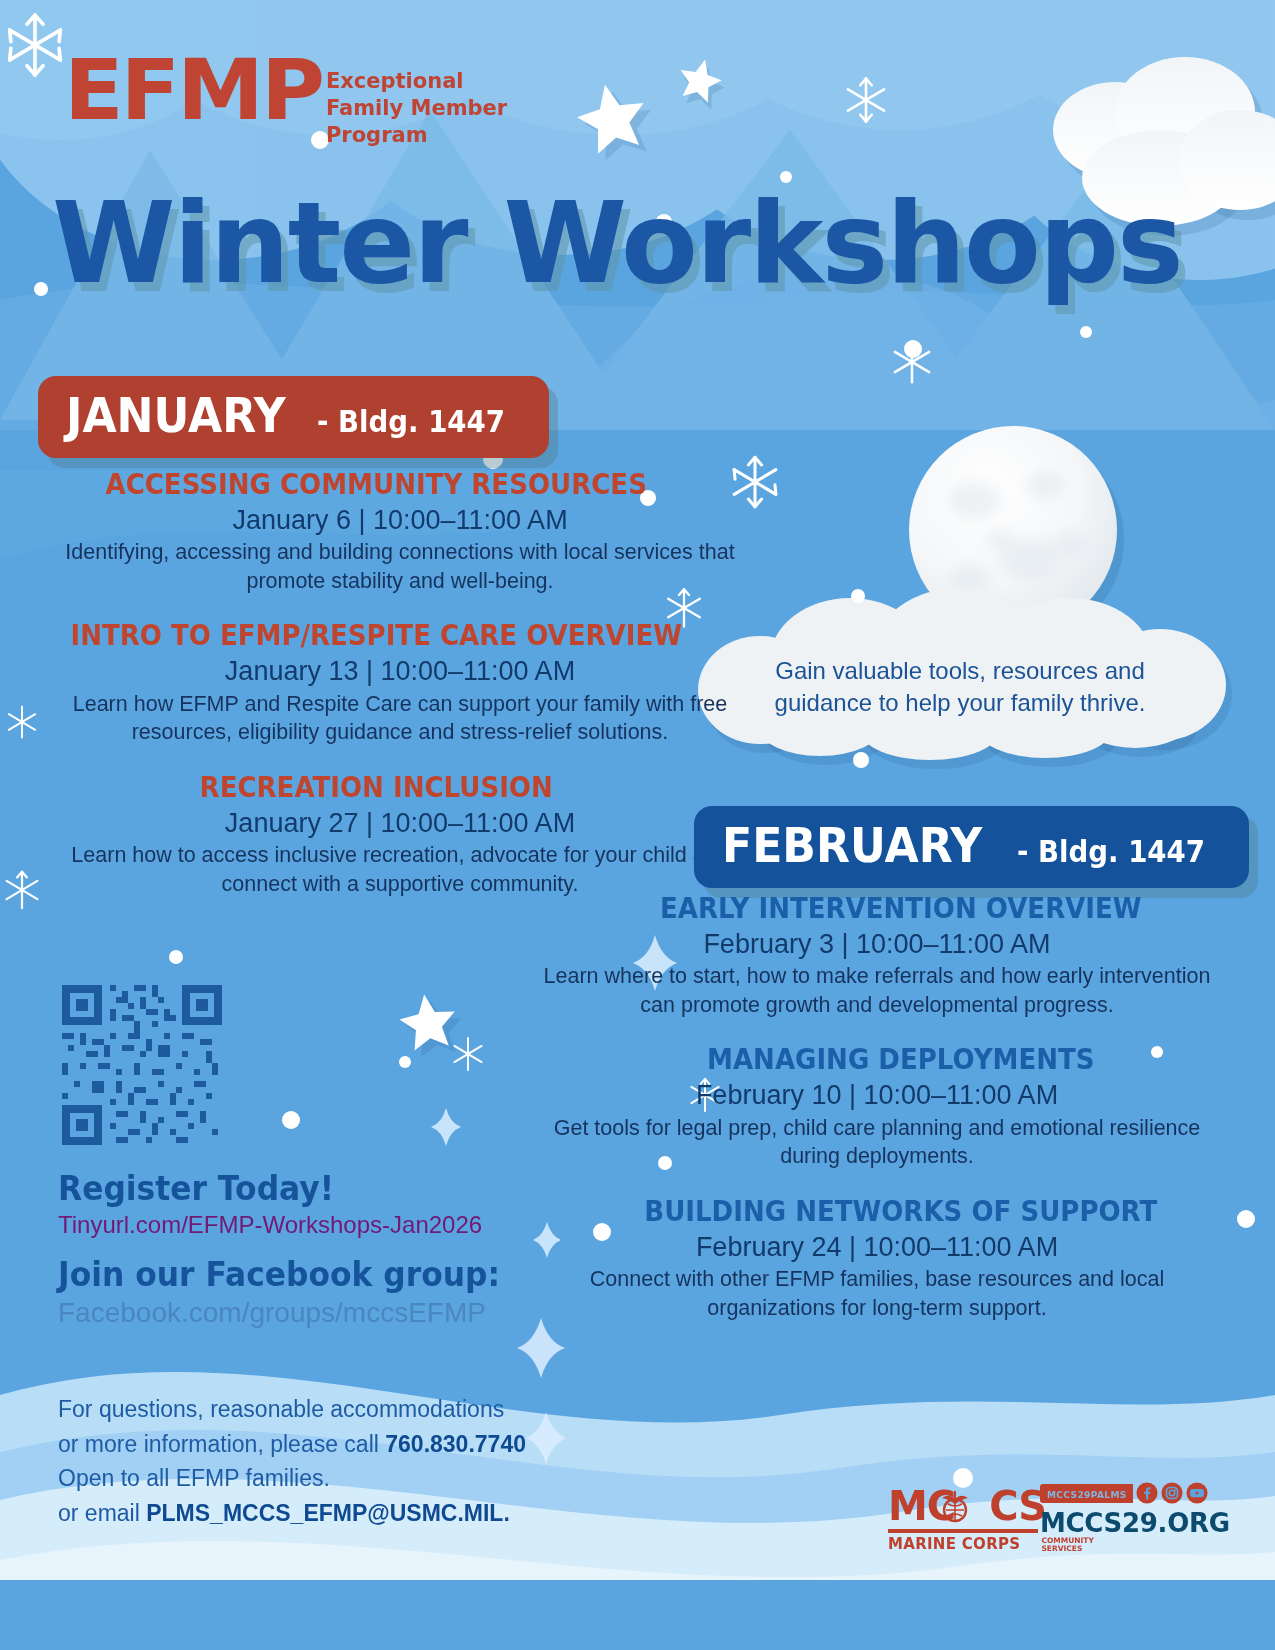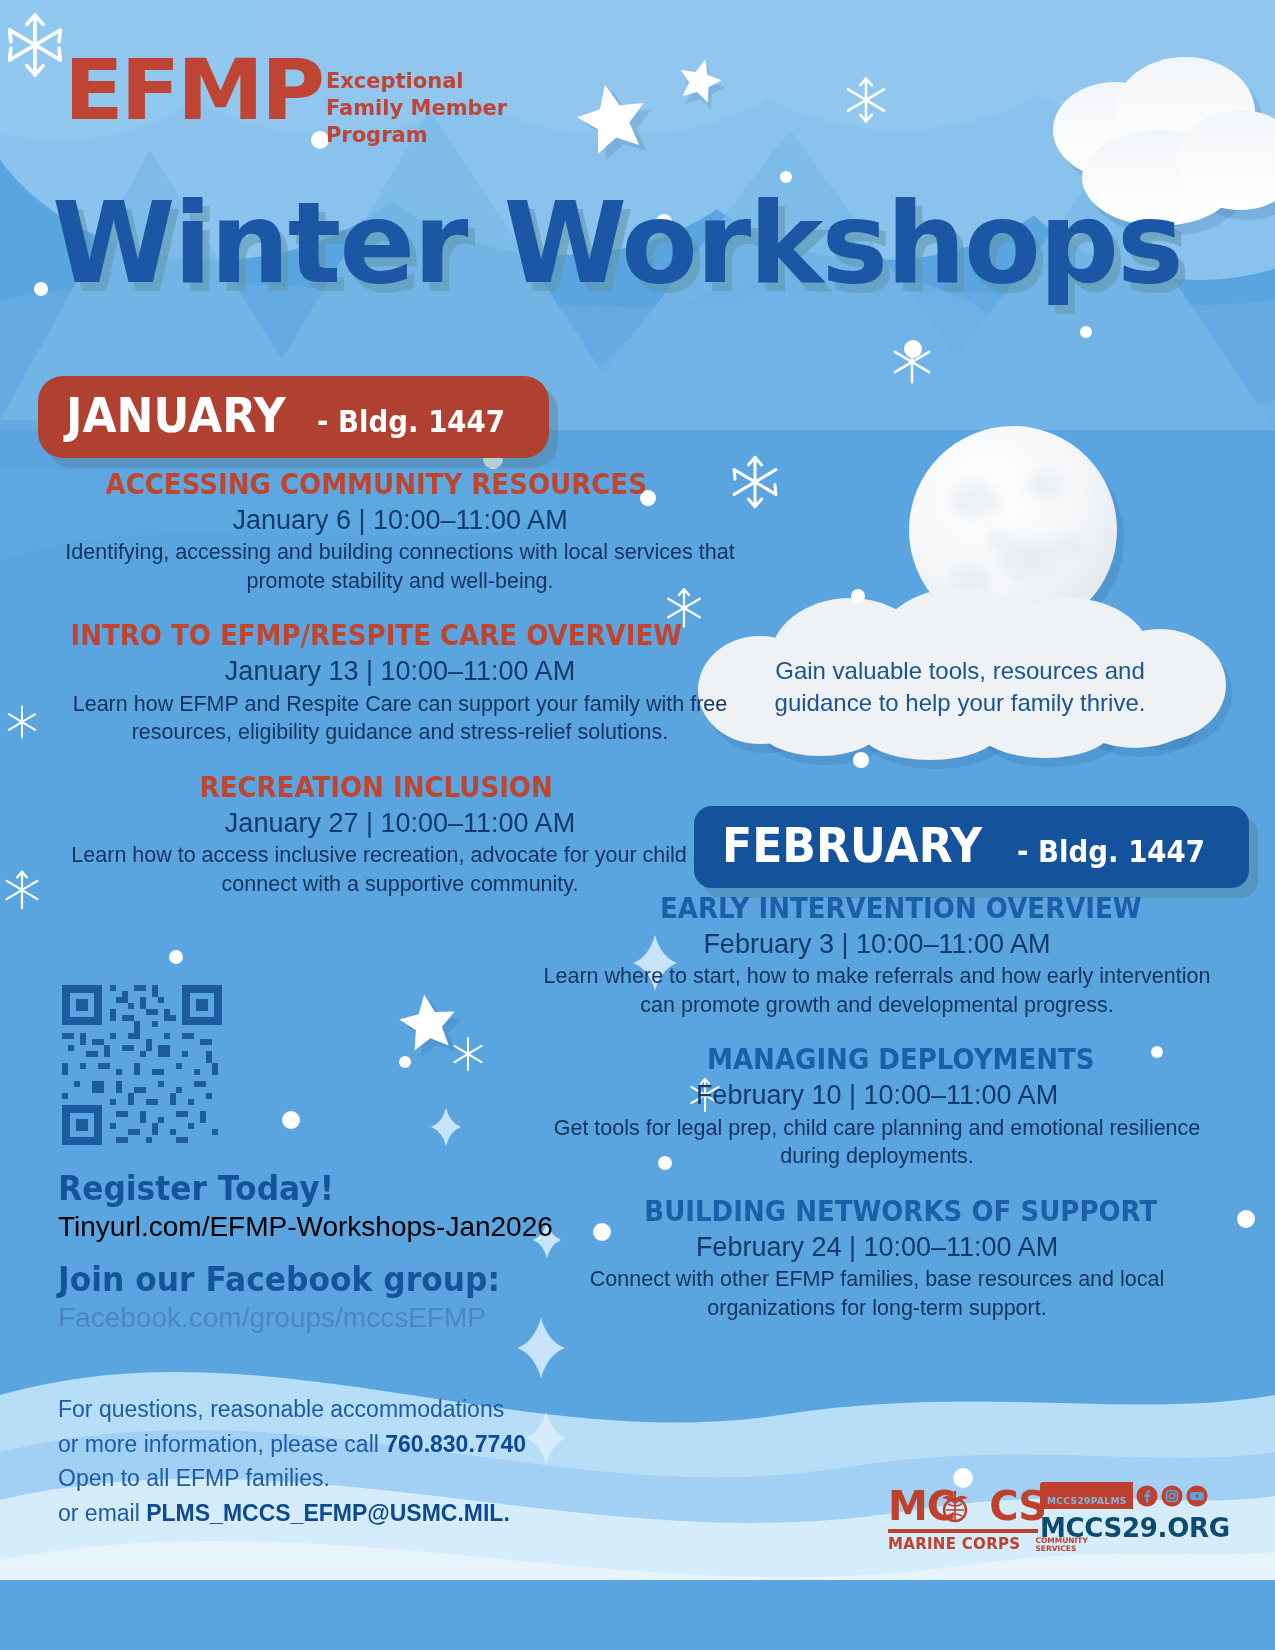--- a/index.html
+++ b/index.html
@@ -63,21 +63,21 @@
     transform:scaleX(.92);
     transform-origin:left center;
   }
   .badge .m-bldg {
     font-family:"DejaVu Sans", sans-serif;
     font-weight:bold;
     font-size:30px;
     transform:scaleX(.92);
     transform-origin:left center;
   }
-  #badge-jan { left:38px; top:376px; background:#b0402f;border-radius:25px; }
+  #badge-jan { left:38px; top:376px; background:#b0402f; }
   #badge-feb { left:694px; top:806px; background:#14539b; }
 
   
   .jan-list { position:absolute; left:60px; top:470px; width:680px; text-align:left; }
   .feb-list { position:absolute; right:58px; top:894px; width:680px; text-align:right; }
 
   .ws { margin-bottom:26px;text-align:center; }
   .ws-title {
     font-family:"DejaVu Sans", sans-serif;
     font-weight:bold;
@@ -108,46 +108,46 @@
     display:flex; align-items:center; justify-content:center;
     font-size:24px; color:#1b5396; line-height:1.32; text-align:center;
     padding:0 46px;
   }
   .register { position:absolute; left:58px; top:1170px; width:600px; }
   .reg-head {
     font-family:"DejaVu Sans", sans-serif;
     font-weight:bold; font-size:33px; color:#15549b; line-height:1.18;
     transform:scaleX(.95); transform-origin:left center;
   }
-  .reg-url { font-size:28px; color:#000000; line-height:1.3; margin-bottom:16px; }
+  .reg-url { font-size:24px; color:#701a75; line-height:1.3; margin-bottom:16px; }
   .reg-url2 { font-size:28px; color:#4a86c0; line-height:1.3; }
 
   
   .contact {
     position:absolute; left:58px; top:1392px; width:600px;
     font-size:23px; color:#1d5ca4; line-height:1.5;
   }
   .contact b { color:#0e4a92; }
 
   
   .mccs { position:absolute; left:888px; top:1486px; }
   .mccs-word {
     font-family:"DejaVu Sans", sans-serif; font-weight:bold;
     font-size:40px; color:#c0402e; letter-spacing:-1px; line-height:1;
     position:relative;
   }
   .mccs-rule { width:150px; height:4px; background:#c0402e; margin:3px 0 2px 0; }
-  .mccs-tag { display:flex; align-items:flex-end; gap:15px; }
+  .mccs-tag { display:flex; align-items:flex-end; gap:21px; }
   .mccs-tag .t1 { font-family:"DejaVu Sans", sans-serif; font-weight:bold; font-size:15px; color:#c0402e; letter-spacing:.3px; }
   .mccs-tag .t2 { font-family:"DejaVu Sans", sans-serif; font-weight:bold; font-size:7.5px; color:#c0402e; line-height:1.05; }
   .social { position:absolute; left:1040px; top:1482px; }
   .social-row { display:flex; align-items:center; gap:3px; }
   .social-pill {
     background:#c0402e; color:#7fb5e0; font-size:9px; font-weight:bold;
-    font-family:"DejaVu Sans", sans-serif; padding:14px 6px 3px 7px;
+    font-family:"DejaVu Sans", sans-serif; padding:6px 6px 3px 7px;
     border-radius:3px 0 0 3px; letter-spacing:.4px;
   }
   .social-ico { width:22px; height:22px; }
   .mccs-url {
     font-family:"DejaVu Sans", sans-serif; font-weight:bold;
     font-size:26px; color:#0c4a6e; margin-top:4px; letter-spacing:-.3px;
   }
 </style>
 </head>
 <body>

